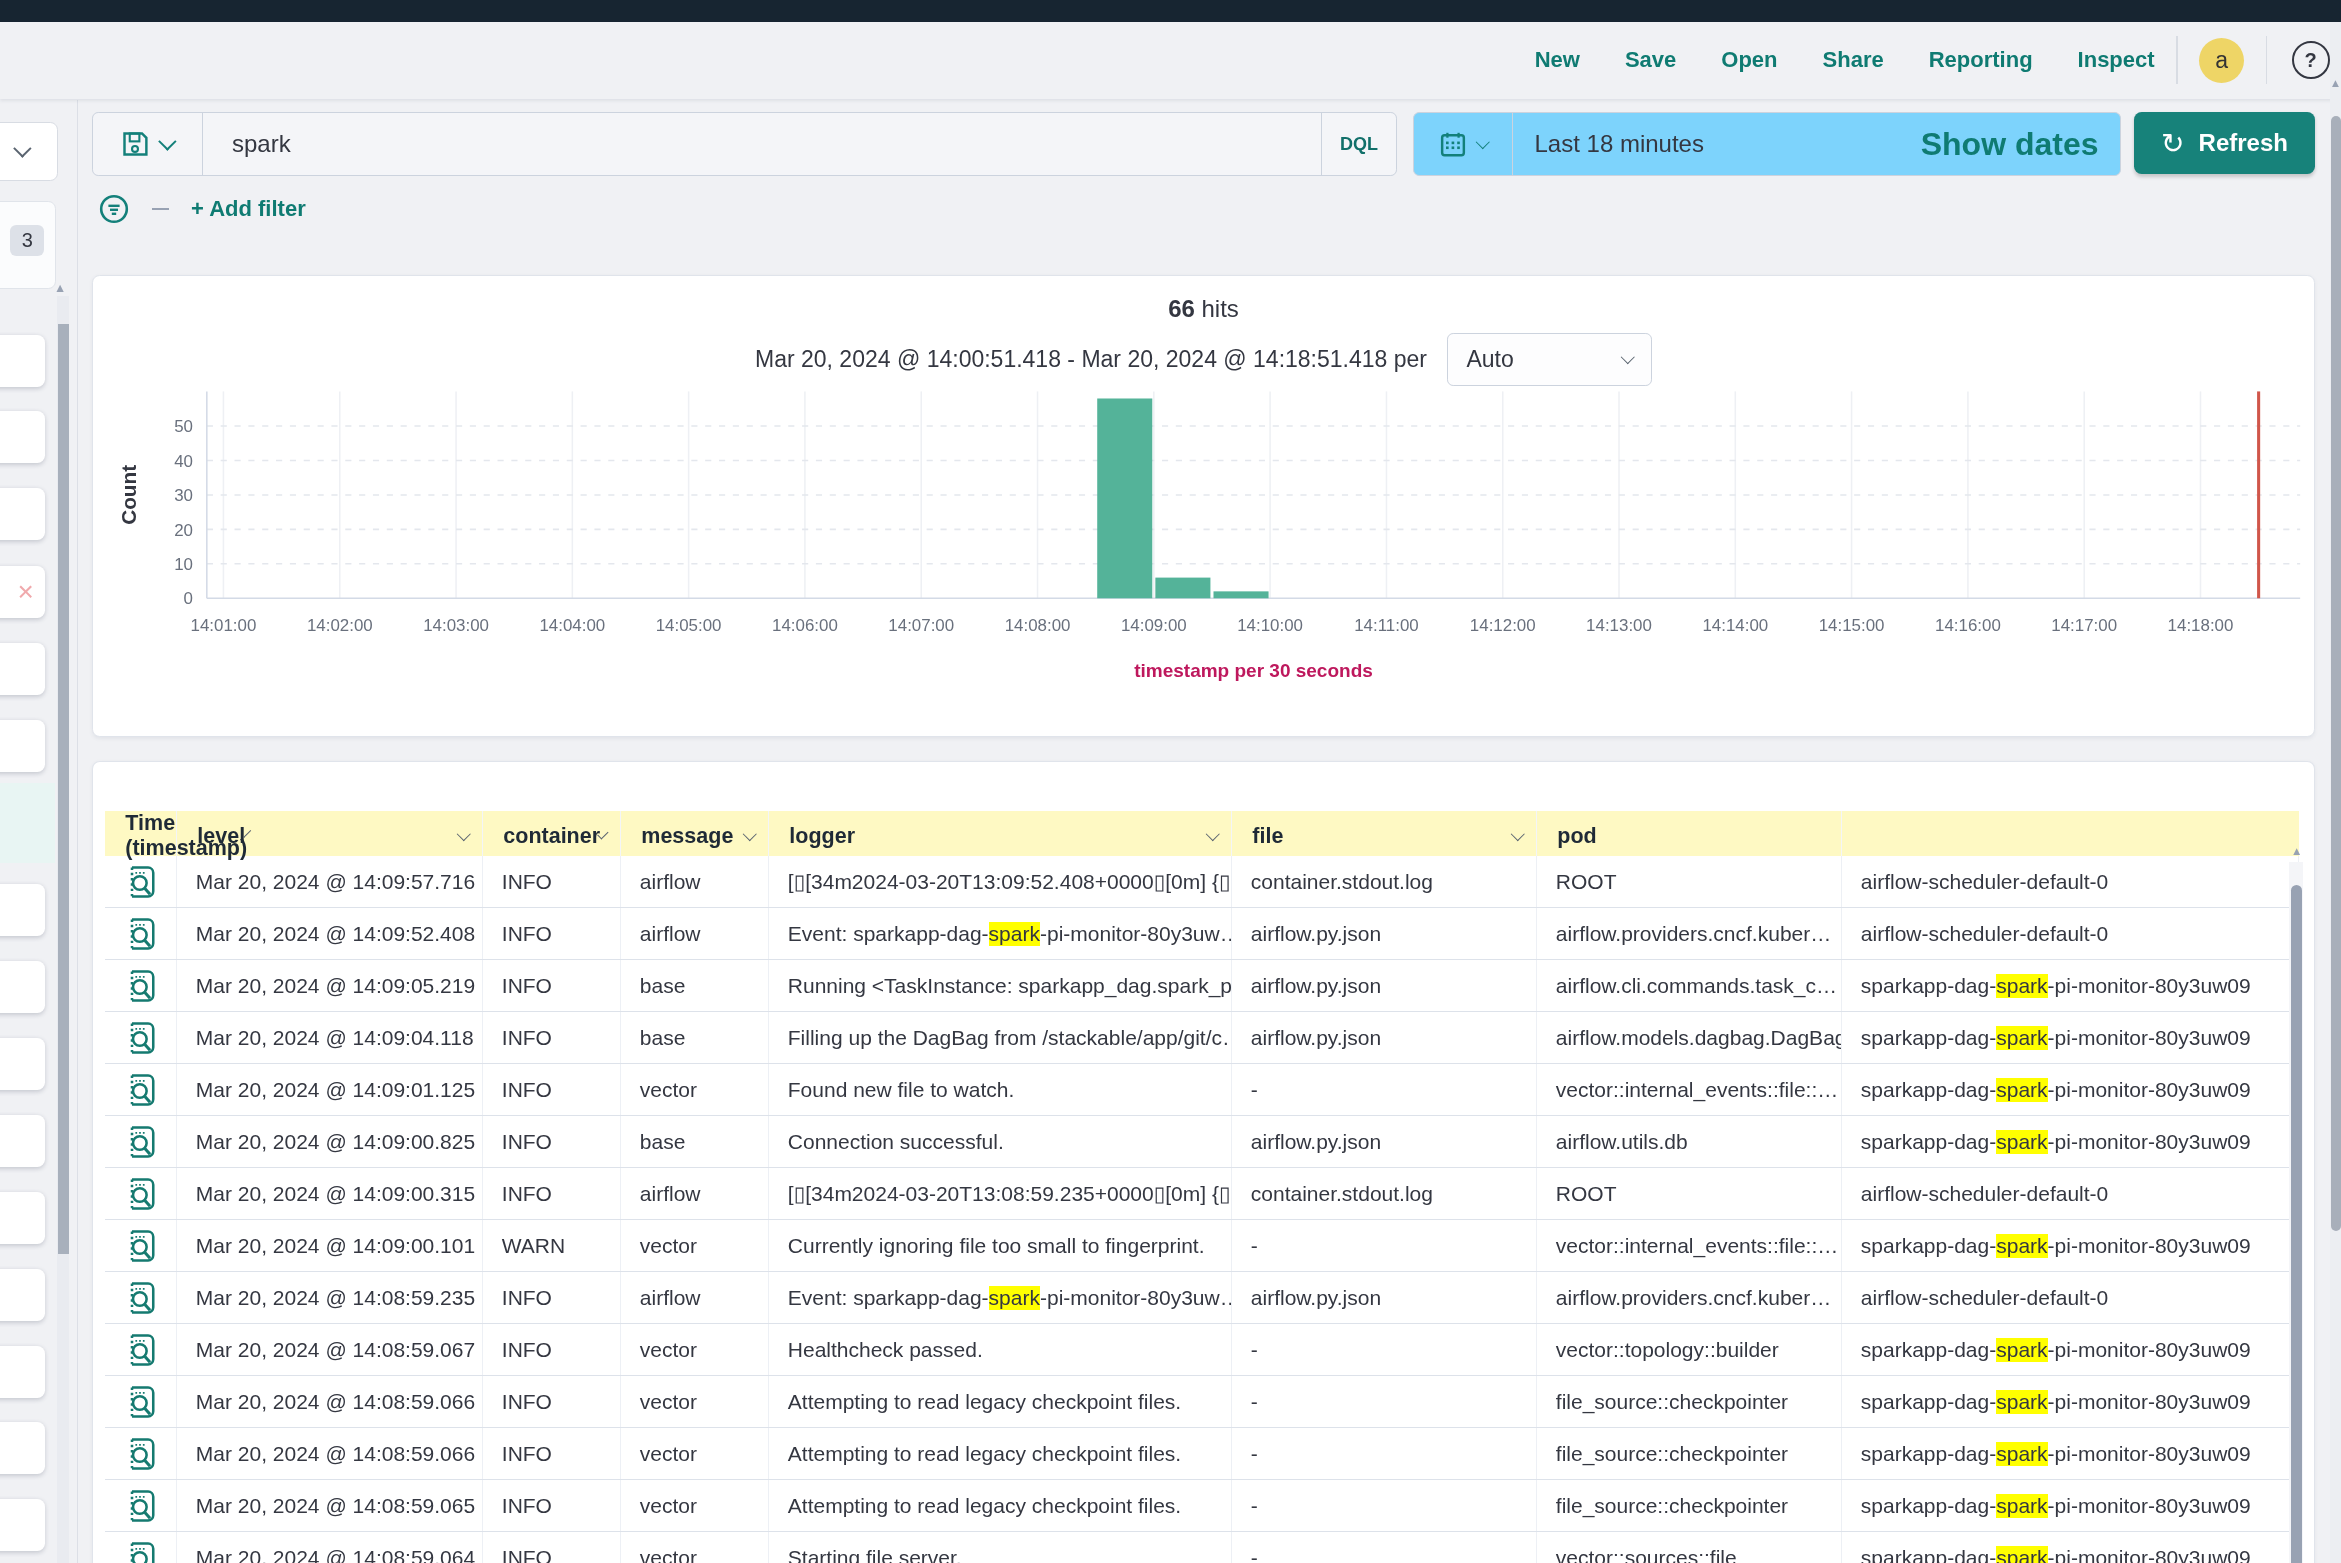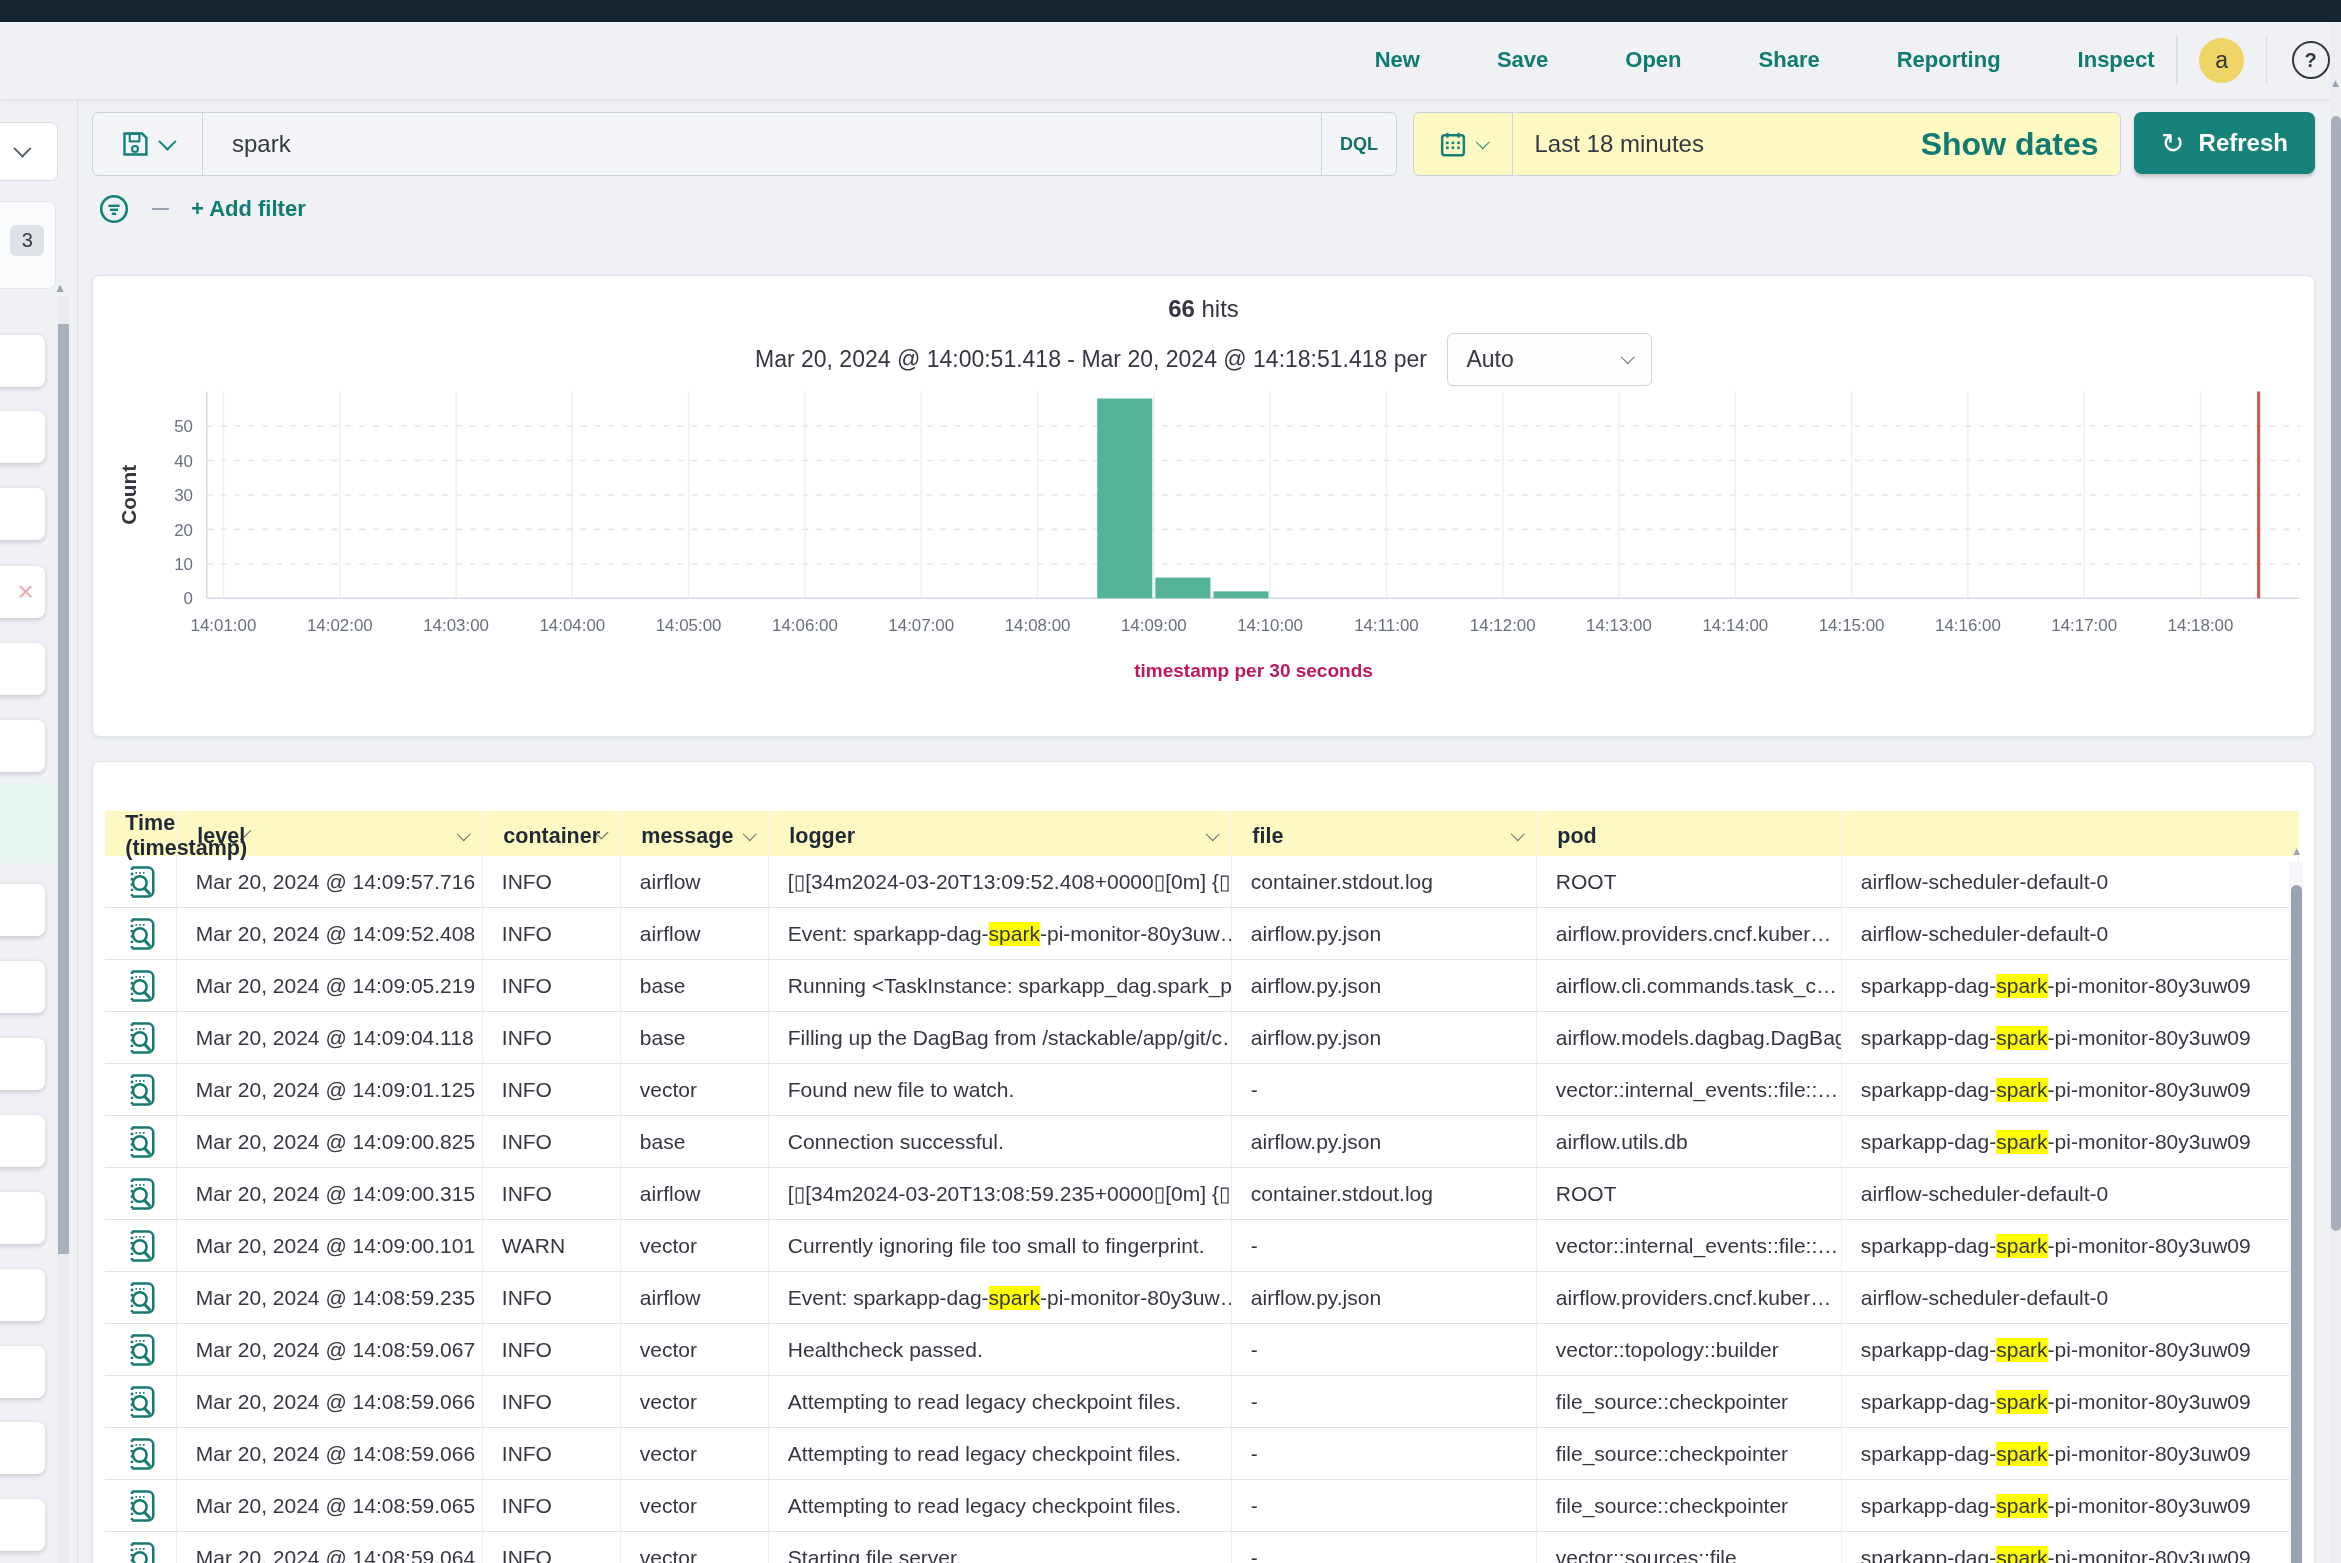--- a/index.html
+++ b/index.html
@@ -6,21 +6,21 @@
   body{background:#f0f1f4;font-family:"Liberation Sans",sans-serif;color:#343741;}
   .screen{position:relative;width:2342px;height:1564px;overflow:hidden;}
 
   
   .topbar{position:absolute;top:0;left:0;right:0;height:21.5px;background:#172531;}
 
   
   .appbar{position:absolute;top:21.5px;left:0;right:0;height:77px;background:#f0f1f4;
           box-shadow:0 2.3px 3.1px rgba(100,110,130,.12);display:flex;align-items:center;
           justify-content:flex-end;padding-right:12.3px;z-index:5;}
-  .nav-links{display:flex;align-items:center;gap:32px;}
+  .nav-links{display:flex;align-items:center;}
   .nav-link{color:#0f7b72;font-size:22px;font-weight:600;margin-left:45px;cursor:pointer;text-decoration:none;}
   .vdiv{width:1.5px;height:48px;background:#d8dce3;margin:0 21.5px;}
   .avatar{width:45px;height:45px;border-radius:50%;background:#eed566;display:flex;align-items:center;
           justify-content:center;font-size:23px;color:#333;}
   .help{width:34px;height:34px;border:2.3px solid #343741;border-radius:50%;display:flex;align-items:center;
         justify-content:center;font-size:20px;font-weight:bold;margin-left:3.1px;}
 
   
   .chev{display:inline-block;width:10.8px;height:10.8px;border-right:2.3px solid #5a6470;
         border-bottom:2.3px solid #5a6470;transform:rotate(45deg);margin-top:-4.6px;}
@@ -44,21 +44,21 @@
   .pink-x{color:#f0a9ac;font-size:28px;margin-right:10.8px;}
 
   
   .search-bar{position:absolute;top:112px;left:92px;width:1303px;height:62px;background:#f4f5f8;
               border:1.5px solid #ccd3de;border-radius:6.2px;display:flex;align-items:center;}
   .saved-seg{width:109px;height:100%;border-right:1.5px solid #ccd3de;display:flex;align-items:center;
              justify-content:center;gap:12.3px;}
   .query-text{flex:1;padding-left:29px;font-size:24px;color:#343741;}
   .dql-seg{width:74px;height:100%;border-left:1.5px solid #ccd3de;display:flex;align-items:center;
            justify-content:center;font-size:18px;font-weight:bold;color:#11706a;}
-  .date-bar{position:absolute;top:112px;left:1413px;width:706px;height:62px;background:#fef9c3;
+  .date-bar{position:absolute;top:112px;left:1413px;width:706px;height:62px;background:#7dd3fc;
             border:1.5px solid #ccd3de;border-radius:6.2px;display:flex;align-items:center;}
   .cal-seg{width:98px;height:100%;border-right:1.5px solid #ccd3de;display:flex;align-items:center;
            justify-content:center;gap:10.8px;}
   .range-text{flex:1;padding-left:21.5px;font-size:24px;}
   .show-dates{padding-right:21.5px;font-size:32px;font-weight:700;color:#0f7b72;cursor:pointer;}
   .refresh-btn{position:absolute;top:112px;left:2134px;width:181px;height:62px;background:#17827a;
                border-radius:7.7px;color:#fff;display:flex;align-items:center;justify-content:center;
                gap:14px;font-size:24px;font-weight:bold;box-shadow:0 2.3px 3.8px rgba(0,0,0,.18);}
   .refresh-glyph{font-size:28px;font-weight:normal;}
 

